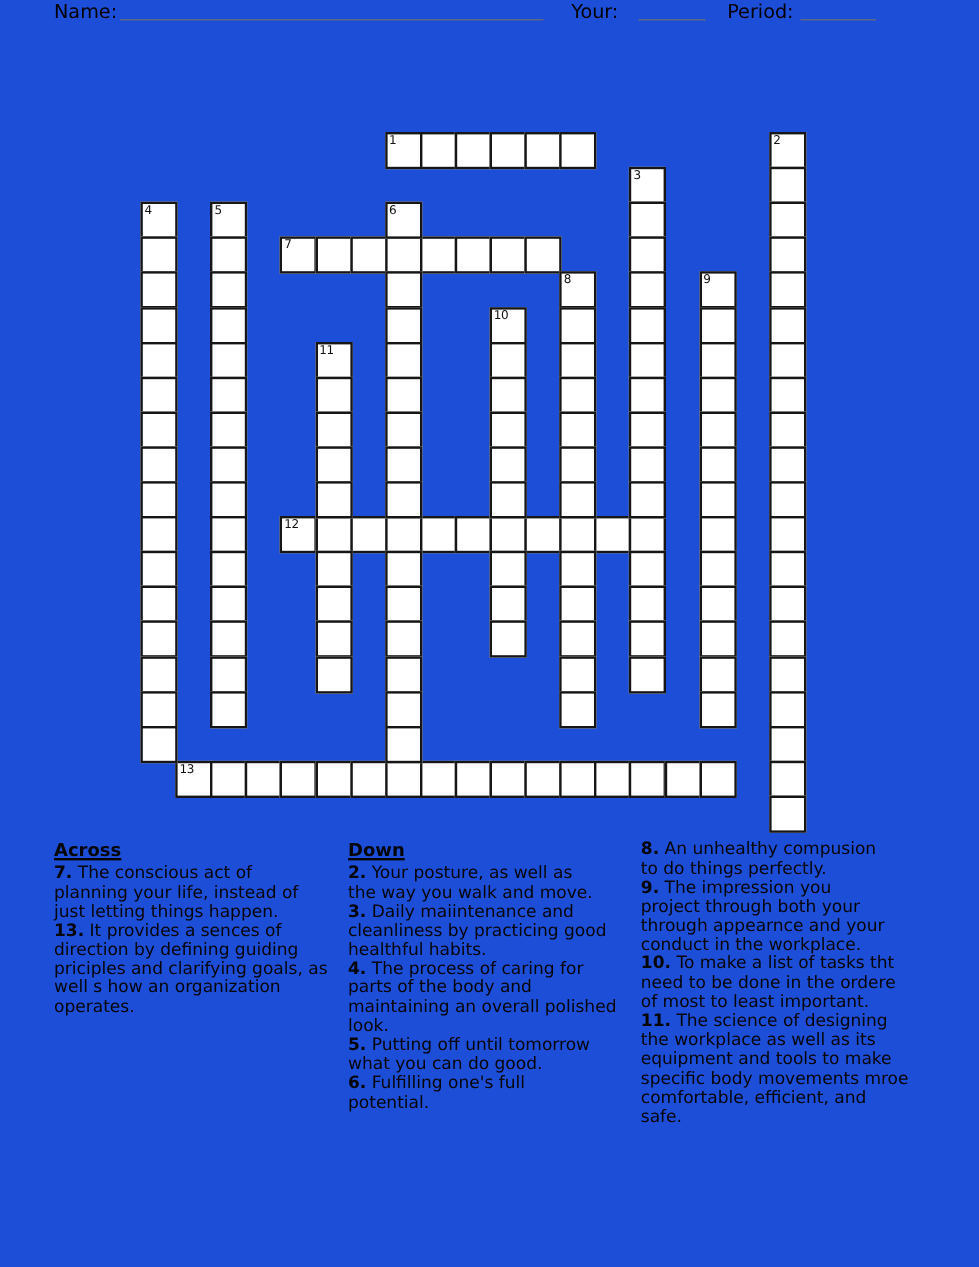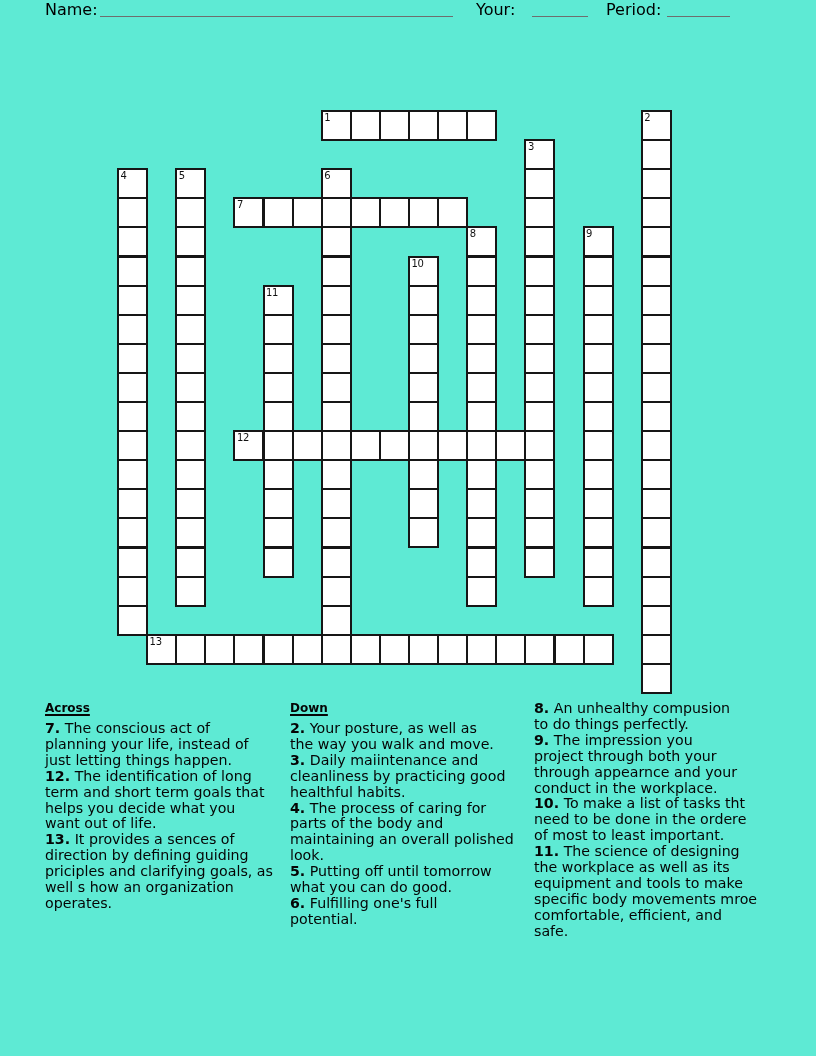--- a/index.html
+++ b/index.html
@@ -1,17 +1,17 @@
 <!DOCTYPE html>
 <html><head>
 <meta charset="utf-8">
 <style>
   html, body { margin:0; padding:0; background:#ffffff; }
   #page {
-    position:relative; width:816px; height:1056px; background:#5eead4;
+    position:relative; width:816px; height:1056px; background:#1d4ed8;
     font-family:"DejaVu Sans","Liberation Sans",sans-serif; color:#000;
     overflow:hidden;
   }
   
   .hdr-label { position:absolute; top:1px; font-size:16px; line-height:18px; color:#000; }
   .blank { position:absolute; height:0; border-top:1.8px solid #6e6e6e; }
   #name-label   { left:45px; }
   #name-blank   { left:100px; top:16px; width:353px; }
   #date-label   { left:476px; }
   #date-blank   { left:532px; top:16px; width:56px; }
@@ -32,21 +32,21 @@
   .cnum {
     position:absolute; left:1.5px; top:0px; font-size:10px; line-height:11px;
     color:#111; letter-spacing:-0.3px;
   }
   
   .cluecol { position:absolute; font-size:14.2px; line-height:15.9px; color:#050505; }
   #col-across { left:45px;  top:700px; width:262px; }
   #col-down   { left:290px; top:700px; width:245px; }
   #col-down2  { left:534px; top:701px; width:256px; }
   .clue-heading {
-    font-weight:bold; font-size:12px; line-height:16px;
+    font-weight:bold; font-size:15px; line-height:16px;
     text-decoration:underline; text-decoration-thickness:1.5px; text-underline-offset:2px;
     margin:0 0 5px 0;
   }
   .clue { margin:0; }
   .clue b { font-weight:bold; }
   .clue .txt { white-space:pre-line; }
 </style>
 </head>
 <body>
 
@@ -253,24 +253,20 @@
       <div class="cell" style="left: 145.5px; top: 407.4px;"></div>
       <div class="cell" style="left: 145.5px; top: 436.5px;"></div>
     </div>
 
   <div class="cluecol" id="col-across">
     <div class="clue-heading">Across</div>
     <div id="across-list">
         <div class="clue"><b>7.</b><span class="txt"> The conscious act of
 planning your life, instead of
 just letting things happen.</span></div>
-        <div class="clue"><b>12.</b><span class="txt"> The identification of long
-term and short term goals that
-helps you decide what you
-want out of life.</span></div>
         <div class="clue"><b>13.</b><span class="txt"> It provides a sences of
 direction by defining guiding
 priciples and clarifying goals, as
 well s how an organization
 operates.</span></div>
       </div>
   </div>
 
   <div class="cluecol" id="col-down">
     <div class="clue-heading">Down</div>

